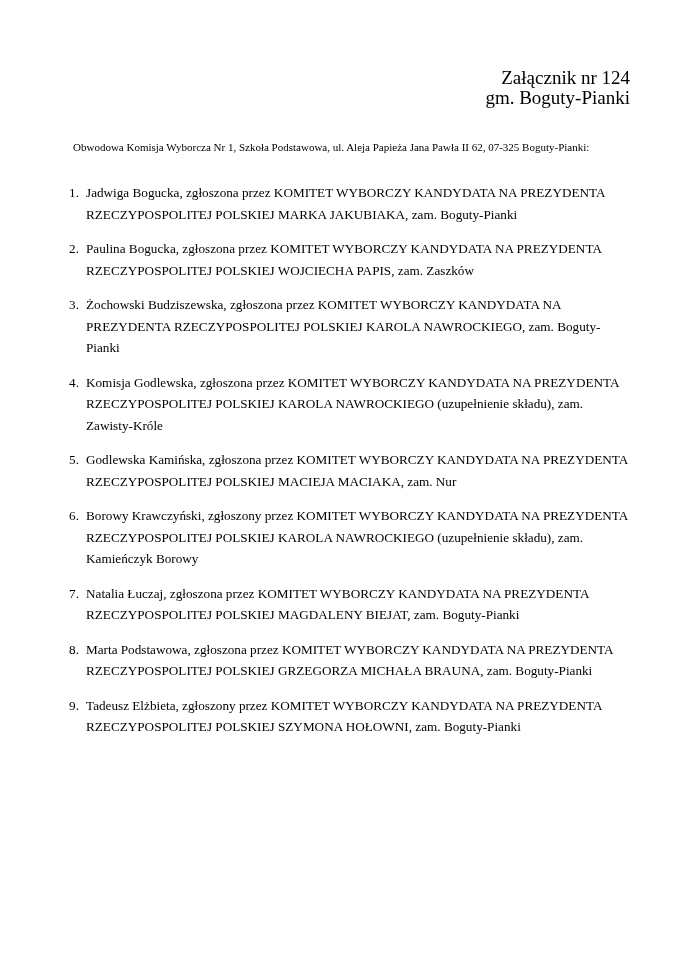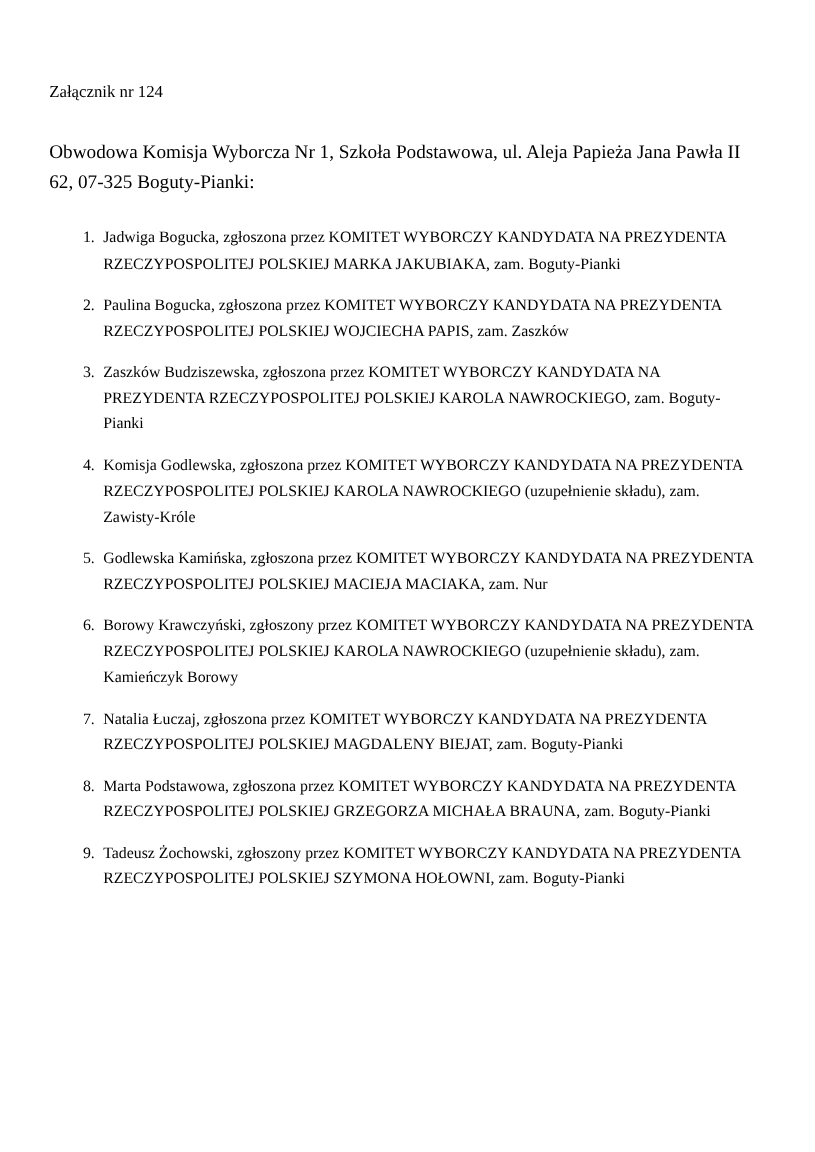--- a/index.html
+++ b/index.html
@@ -18,32 +18,34 @@
     position: relative;
     width: 679px;
     height: 960px;
     box-sizing: border-box;
     padding: 0 49px 0 41px;
     background: #ffffff;
     overflow: hidden;
   }
   .header-block {
     padding-top: 68px;
-    font-size: 14px;
+    text-align: right;
+    font-size: 19px;
     line-height: 20px;
   }
   .header-line {
     display: block;
     white-space: nowrap;
   }
   .intro {
     margin-top: 27px;
-    font-size: 16px;
+    font-size: 11px;
     line-height: 25px;
     text-align: left;
+    margin-left: 32px;
   }
   .members-list {
     margin: 0;
     padding: 0;
     list-style: none;
     margin-top: 22px;
   }
   .member-item {
     position: relative;
     padding-left: 45px;
@@ -68,47 +70,48 @@
     font-family: Liberation Serif, serif;
   }
 </style>
 </head>
 <body>
 
 <div class="page">
 
   <div class="header-block">
     <span class="header-line">Załącznik nr 124</span>
+    <span class="header-line">gm. Boguty-Pianki</span>
   </div>
 
   <p class="intro">Obwodowa Komisja Wyborcza Nr 1, Szkoła Podstawowa, ul. Aleja Papieża Jana Pawła II 62, 07-325 Boguty-Pianki:</p>
 
   <ol class="members-list">
     <li class="member-item">
       <span class="member-num">1.</span><span class="member-name">Jadwiga Bogucka</span><span class="member-rest">, zgłoszona przez KOMITET WYBORCZY KANDYDATA NA PREZYDENTA RZECZYPOSPOLITEJ POLSKIEJ MARKA JAKUBIAKA, zam. Boguty-Pianki</span>
     </li>
     <li class="member-item">
       <span class="member-num">2.</span><span class="member-name">Paulina Bogucka</span><span class="member-rest">, zgłoszona przez KOMITET WYBORCZY KANDYDATA NA PREZYDENTA RZECZYPOSPOLITEJ POLSKIEJ WOJCIECHA PAPIS, zam. Zaszków</span>
     </li>
     <li class="member-item">
-      <span class="member-num">3.</span><span class="member-name">Zaszków Budziszewska</span><span class="member-rest">, zgłoszona przez KOMITET WYBORCZY KANDYDATA NA PREZYDENTA RZECZYPOSPOLITEJ POLSKIEJ KAROLA NAWROCKIEGO, zam. Boguty-Pianki</span>
+      <span class="member-num">3.</span><span class="member-name">Żochowski Budziszewska</span><span class="member-rest">, zgłoszona przez KOMITET WYBORCZY KANDYDATA NA PREZYDENTA RZECZYPOSPOLITEJ POLSKIEJ KAROLA NAWROCKIEGO, zam. Boguty-Pianki</span>
     </li>
     <li class="member-item">
       <span class="member-num">4.</span><span class="member-name">Komisja Godlewska</span><span class="member-rest">, zgłoszona przez KOMITET WYBORCZY KANDYDATA NA PREZYDENTA RZECZYPOSPOLITEJ POLSKIEJ KAROLA NAWROCKIEGO (uzupełnienie składu), zam. Zawisty-Króle</span>
     </li>
     <li class="member-item">
       <span class="member-num">5.</span><span class="member-name">Godlewska Kamińska</span><span class="member-rest">, zgłoszona przez KOMITET WYBORCZY KANDYDATA NA PREZYDENTA RZECZYPOSPOLITEJ POLSKIEJ MACIEJA MACIAKA, zam. Nur</span>
     </li>
     <li class="member-item">
       <span class="member-num">6.</span><span class="member-name">Borowy Krawczyński</span><span class="member-rest">, zgłoszony przez KOMITET WYBORCZY KANDYDATA NA PREZYDENTA RZECZYPOSPOLITEJ POLSKIEJ KAROLA NAWROCKIEGO (uzupełnienie składu), zam. Kamieńczyk Borowy</span>
     </li>
     <li class="member-item">
       <span class="member-num">7.</span><span class="member-name">Natalia Łuczaj</span><span class="member-rest">, zgłoszona przez KOMITET WYBORCZY KANDYDATA NA PREZYDENTA RZECZYPOSPOLITEJ POLSKIEJ MAGDALENY BIEJAT, zam. Boguty-Pianki</span>
     </li>
     <li class="member-item">
       <span class="member-num">8.</span><span class="member-name">Marta Podstawowa</span><span class="member-rest">, zgłoszona przez KOMITET WYBORCZY KANDYDATA NA PREZYDENTA RZECZYPOSPOLITEJ POLSKIEJ GRZEGORZA MICHAŁA BRAUNA, zam. Boguty-Pianki</span>
     </li>
     <li class="member-item">
-      <span class="member-num">9.</span><span class="member-name">Tadeusz Żochowski</span><span class="member-rest">, zgłoszony przez KOMITET WYBORCZY KANDYDATA NA PREZYDENTA RZECZYPOSPOLITEJ POLSKIEJ SZYMONA HOŁOWNI, zam. Boguty-Pianki</span>
+      <span class="member-num">9.</span><span class="member-name">Tadeusz Elżbieta</span><span class="member-rest">, zgłoszony przez KOMITET WYBORCZY KANDYDATA NA PREZYDENTA RZECZYPOSPOLITEJ POLSKIEJ SZYMONA HOŁOWNI, zam. Boguty-Pianki</span>
     </li>
   </ol>
 
 </div>
 
 </body></html>

